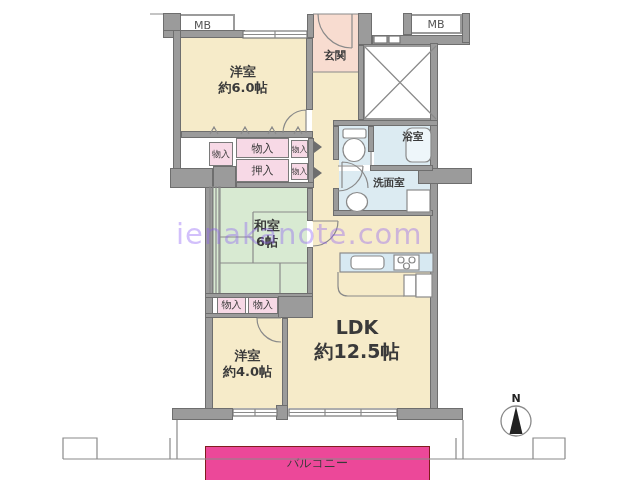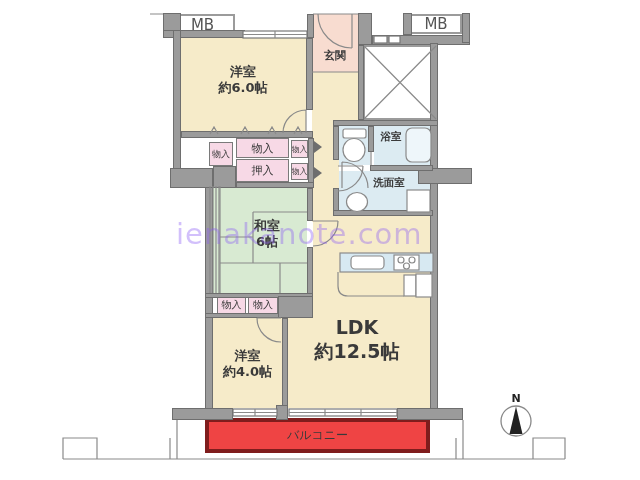--- a/index.html
+++ b/index.html
@@ -3,30 +3,30 @@
 <meta charset="utf-8">
 <style>
   html,body{margin:0;padding:0;background:#fff;}
   #plan{position:relative;width:640px;height:480px;background:#ffffff;overflow:hidden;
         font-family:"DejaVu Sans","Liberation Sans",sans-serif;color:#3a3a3a;}
   .fill{position:absolute;}
   .cream{background:#f6ebc9;}
   .pink{background:#f8dcd0;}
   .green{background:#d8ead2;}
   .blue{background:#dcebf2;}
-  .purple{background:#ef4444;border:4px solid #7f1d1d;box-sizing:border-box;}
+  .purple{background:#ec4899;border:1px solid #7f1d1d;box-sizing:border-box;margin-top:28px;}
   .whitebox{background:#ffffff;border:2px solid #9b9b9b;box-sizing:border-box;}
   .wall{position:absolute;background:#9b9b9b;border:1px solid #6e6e6e;box-sizing:border-box;}
   .store{position:absolute;background:#f7d9e6;border:1px solid #7a7a7a;box-sizing:border-box;
          display:flex;align-items:center;justify-content:center;white-space:nowrap;overflow:hidden;}
   .lbl{position:absolute;text-align:center;line-height:1.25;white-space:nowrap;z-index:40;font-weight:bold;}
   svg.overlay{position:absolute;left:0;top:0;z-index:30;}
   .watermark{position:absolute;left:176px;top:217px;font-size:29px;letter-spacing:1px;
              color:#8b5cf6;opacity:.38;z-index:50;white-space:nowrap;}
-  .mb{display:flex;align-items:center;justify-content:center;font-size:15px;color:#555;}
+  .mb{display:flex;align-items:center;justify-content:center;font-size:11px;color:#555;}
   .balc{display:flex;align-items:center;justify-content:center;font-size:12px;}
 </style>
 </head>
 <body>
 
 <div id="plan">
 
   <div class="fill cream" style="left:180px;top:38px;width:126px;height:97px;"></div>
   <div class="fill pink" style="left:312px;top:14px;width:46px;height:58px;"></div>
   <div class="fill cream" style="left:312px;top:72px;width:46px;height:54px;"></div>
@@ -198,21 +198,21 @@
     <span>洋室</span><br>
     <span>約6.0帖</span>
   </div>
   <div class="lbl" style="left:312px;top:49px;width:46px;font-size:11px;">
     <span>玄関</span>
   </div>
   <div class="lbl" style="left:224px;top:218px;width:86px;font-size:13px;">
     <span>和室</span><br>
     <span>6帖</span>
   </div>
-  <div class="lbl" style="left:374px;top:130px;width:34px;font-size:10.5px;">
+  <div class="lbl" style="left:374px;top:130px;width:34px;font-size:10.5px;padding-left:22px;">
     <span>浴室</span>
   </div>
   <div class="lbl" style="left:359px;top:176px;width:60px;font-size:10.5px;">
     <span>洗面室</span>
   </div>
   <div class="lbl" style="left:300px;top:316px;width:114px;font-size:19px;">
     <span>LDK</span><br>
     <span>約12.5帖</span>
   </div>
   <div class="lbl" style="left:213px;top:348px;width:69px;font-size:13px;">

